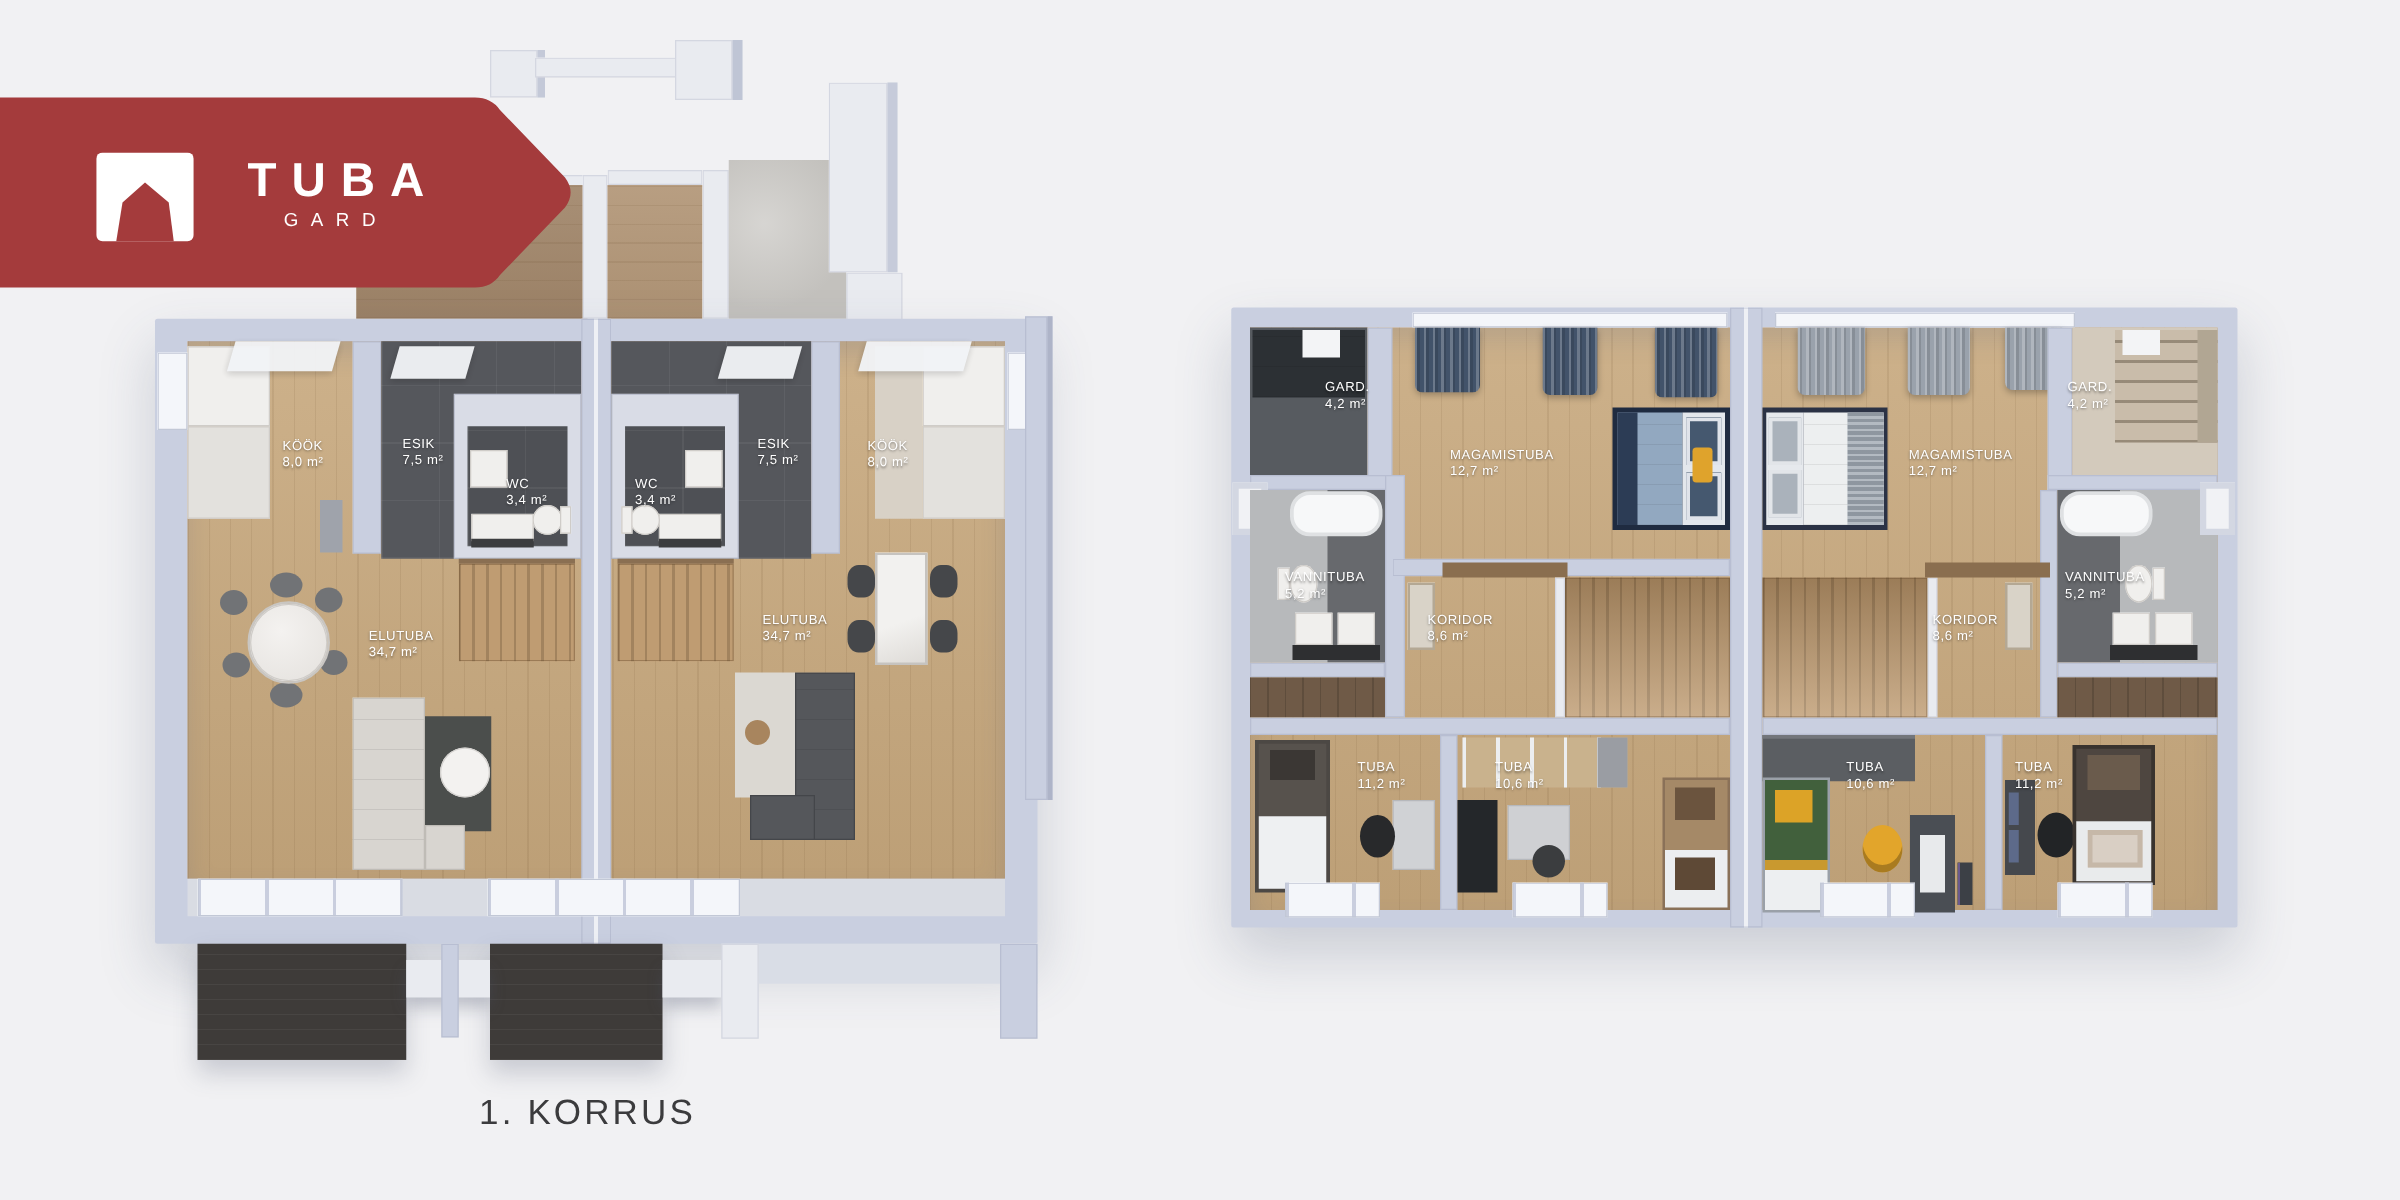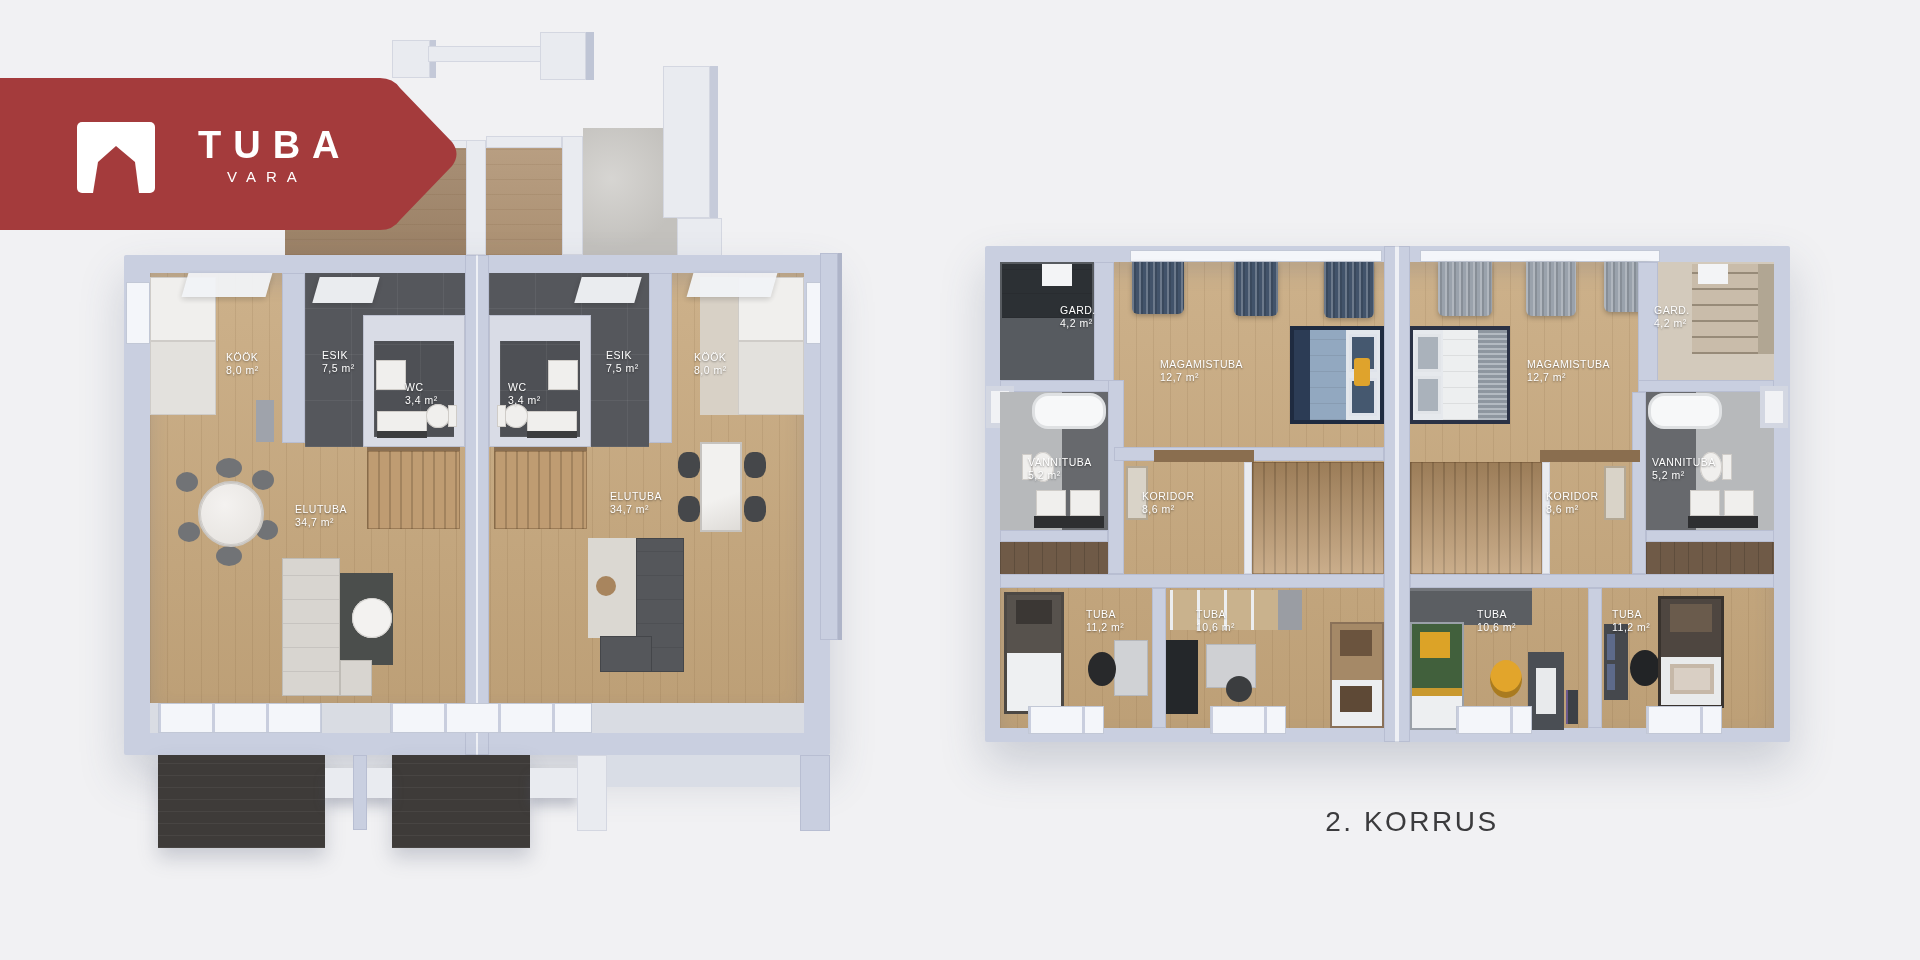--- a/index.html
+++ b/index.html
@@ -161,20 +161,21 @@
     </div>
   <div class="rlabel" style="left:694px;top:351px;">
     <span>KÖÖK</span>
       <span>8,0 m²</span>
     </div>
   <div class="rlabel" style="left:610px;top:490px;">
     <span>ELUTUBA</span>
       <span>34,7 m²</span>
     </div>
 
+  <div class="ftitle" style="left:310px;top:874px;">1. KORRUS</div>
 
   <div class="w" style="left:820px;top:253px;width:18px;height:387px;border-right:4px solid #aeb4c8;"></div>
   <div class="w shadowed" style="left:985px;top:246px;width:805px;height:496px;border-radius:2px;"></div>
   <div class="wd" style="left:1000px;top:262px;width:774px;height:466px;box-shadow:inset 0 10px 20px rgba(90,100,130,.18);"></div>
   <div class="pwall" style="left:1384px;top:246px;width:26px;height:496px;"></div>
 
   <div class="abs" style="left:1000px;top:262px;width:94px;height:130px;background:#575b60;"></div>
   <div class="abs seam" style="left:1002px;top:264px;width:90px;height:54px;background-color:#2c3034;"></div>
   <div class="abs" style="left:1042px;top:264px;width:30px;height:22px;background:#f3f4f6;"></div>
   <div class="w" style="left:1094px;top:262px;width:20px;height:130px;"></div>
@@ -330,27 +331,26 @@
     </div>
   <div class="rlabel" style="left:1477px;top:608px;">
     <span>TUBA</span>
       <span>10,6 m²</span>
     </div>
   <div class="rlabel" style="left:1612px;top:608px;">
     <span>TUBA</span>
       <span>11,2 m²</span>
     </div>
 
-  <div class="ftitle" style="left:1252px;top:806px;">2. KORRUS</div>
 
   <div class="abs" style="left:0;top:70px;width:480px;height:168px;z-index:50;">
     <svg width="480" height="168" viewBox="0 0 480 168" style="position:absolute;left:0;top:0;">
       <path d="M0,8 L380,8 Q393,8 400,18 L452,72 Q461,84 452,96 L400,150 Q393,160 380,160 L0,160 Z" fill="#a43b3c"></path>
     </svg>
     <svg width="78" height="72" viewBox="0 0 78 72" style="position:absolute;left:77px;top:52px;">
       <rect x="0" y="0" width="78" height="71" rx="5" fill="#ffffff"></rect>
       <polygon points="16,71 21,40 39,24 58,40 62,71" fill="#a43b3c"></polygon>
     </svg>
     <div style="position:absolute;left:198px;top:54px;color:#fff;font-size:38px;letter-spacing:12px;font-weight:bold;">TUBA</div>
-    <div style="position:absolute;left:227px;top:98px;color:#fff;font-size:15px;letter-spacing:10px;">VARA</div>
+    <div style="position:absolute;left:227px;top:98px;color:#fff;font-size:15px;letter-spacing:10px;">GARD</div>
   </div>
 
 </div>
 
 </body></html>

